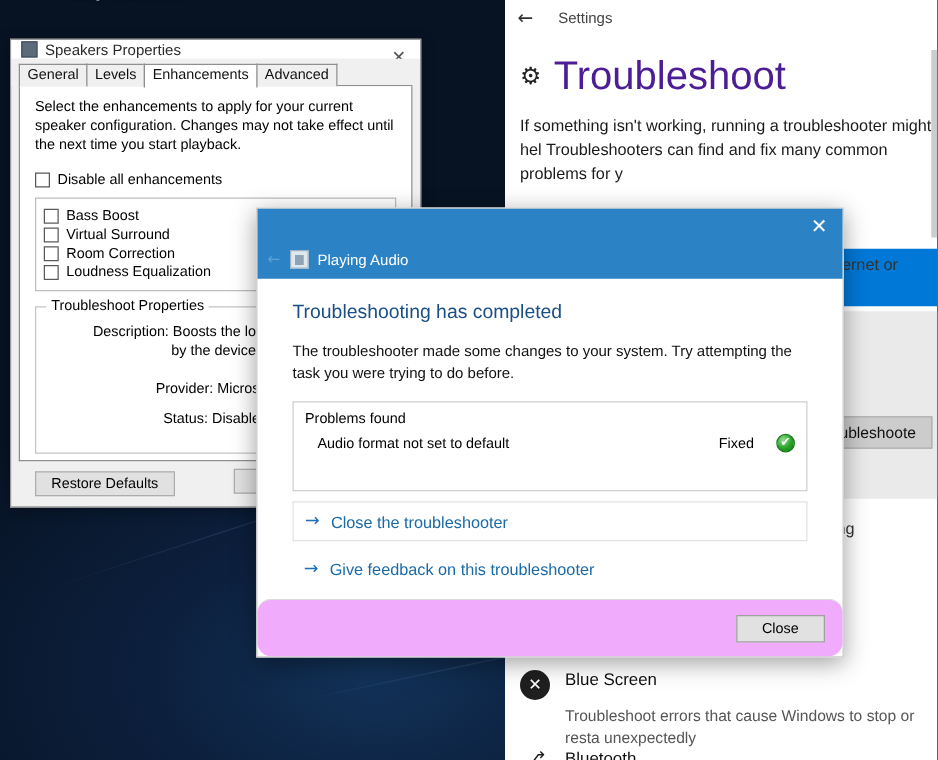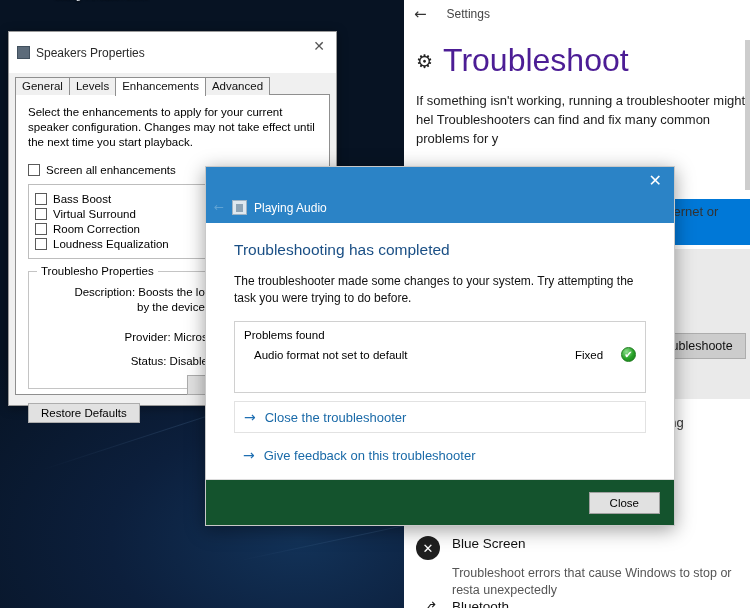--- a/index.html
+++ b/index.html
@@ -38,21 +38,21 @@
   .win32 {
     position: absolute;
     background: #f0f0f0;
     border: 1px solid #9a9a9a;
     box-shadow: 0 2px 10px rgba(0,0,0,.35);
     font-family: "Liberation Sans", sans-serif;
     font-size: 11.5px;
     color: #000;
   }
   .win32 .titlebar {
-    height: 41px; background: #ffffff;
+    height: 15px; background: #ffffff;
     display: flex; align-items: center;
     padding-left: 8px; position: relative;
     border-bottom: none;
   }
   .win32 .titlebar .ttl { font-size: 12px; color: #2a2a2a; margin-left: 6px; }
   .win32 .titlebar .closex {
     position: absolute; right: 0; top: 0; width: 34px; height: 27px;
     display: flex; align-items: center; justify-content: center;
     font-size: 14px; color: #555; font-family: "DejaVu Sans", sans-serif;
   }
@@ -184,22 +184,22 @@
   .ts-action {
     border: 1px solid #e2e2e2; margin-top: 8px; padding: 7px 9px;
     display: flex; align-items: center; gap: 9px;
   }
   .ts-action2 { margin-top: 12px; padding: 2px 9px; display: flex; align-items: center; gap: 9px; }
   .ts-arrow { color: #1f6fb2; font-size: 14px; font-family: "DejaVu Sans", sans-serif; }
   .ts-link { font-size: 13px; color: #1a6aa8; }
   .ts-detail { font-size: 11.5px; color: #1a4f85; margin-top: 14px; }
   .ts-footer {
     position: absolute; left: 0; right: 0; bottom: 0; height: 46px;
-    background: #14532d; border-top: 1px solid #dcdcdc;
-    display: flex; align-items: center; justify-content: flex-end; padding-right: 14px;
+    background: #f0abfc; border-top: 1px solid #dcdcdc;
+    display: flex; align-items: center; justify-content: flex-end; padding-right: 14px; border-radius: 11px;
   }
   .ts-close-btn { font-size: 11.5px; padding: 4px 20px; background: #e1e1e1; border: 1px solid #a0a0a0; }
 </style>
 </head>
 <body>
 
 <div id="screen">
 
   <div class="wallpaper">
     <div class="wall-streak" style="left:40px; top:470px; width:300px; transform: rotate(-18deg);"></div>
@@ -268,21 +268,21 @@
       <div class="sp-tab">Levels</div>
       <div class="sp-tab active">Enhancements</div>
       <div class="sp-tab">Advanced</div>
     </div>
 
     <div class="sp-body">
       <div class="sp-intro">Select the enhancements to apply for your current speaker configuration. Changes may not take effect until the next time you start playback.</div>
 
       <div class="cbrow" style="margin-top:14px;">
         <span class="cbox"></span>
-        <span>Screen all enhancements</span>
+        <span>Disable all enhancements</span>
       </div>
 
       <div class="fieldbox">
         <div class="cbrow">
           <span class="cbox"></span>
           <span>Bass Boost</span>
         </div>
         <div class="cbrow">
           <span class="cbox"></span>
           <span>Virtual Surround</span>
@@ -291,21 +291,21 @@
           <span class="cbox"></span>
           <span>Room Correction</span>
         </div>
         <div class="cbrow">
           <span class="cbox"></span>
           <span>Loudness Equalization</span>
         </div>
       </div>
 
       <div class="group" style="height:118px;">
-        <span class="legend">Troublesho Properties</span>
+        <span class="legend">Troubleshoot Properties</span>
         <div class="kv" style="margin-top:6px;">Description: Boosts the lowest frequen</div>
         <div class="kv">by the device.</div>
         <div class="kv" style="margin-top:18px;">Provider: Microsoft</div>
         <div class="kv" style="margin-top:12px;">Status: Disabled</div>
       </div>
 
       <div style="margin-top:14px;">
         <button class="btn">Restore Defaults</button>
       </div>
     </div>

